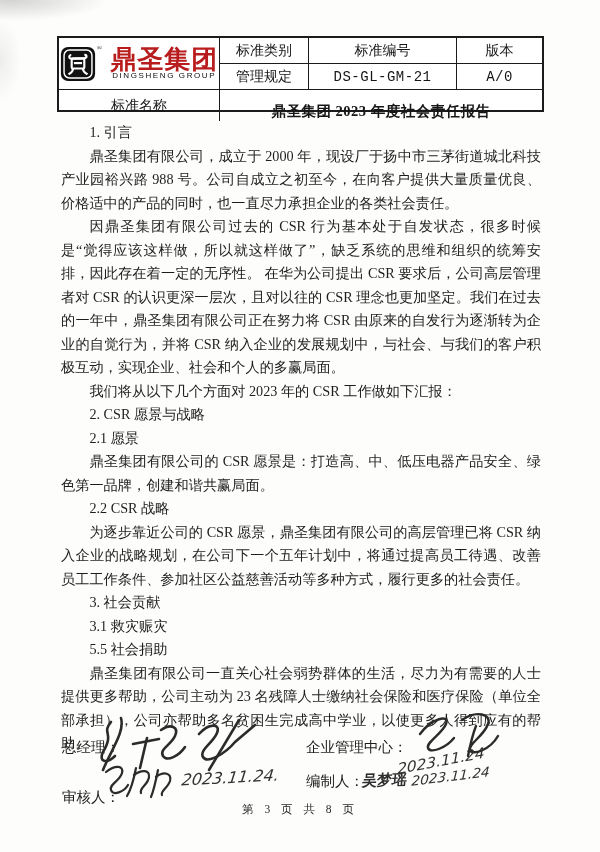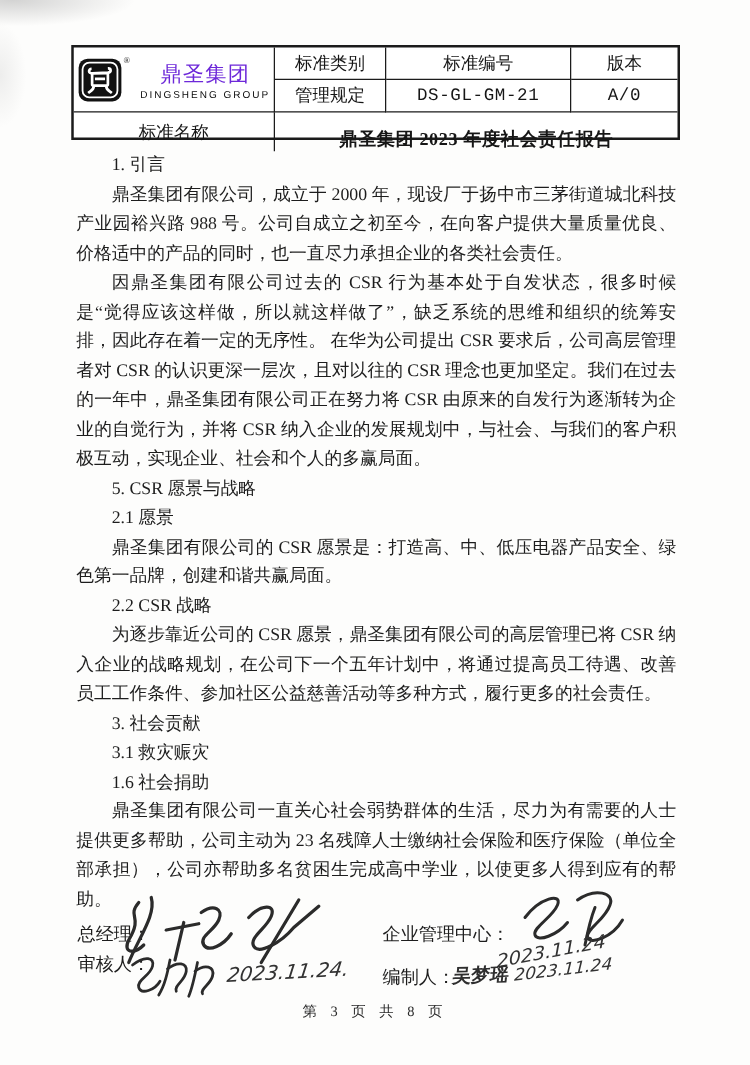--- a/index.html
+++ b/index.html
@@ -34,21 +34,21 @@
   .cell-logo { grid-column:1; grid-row:1/3; flex-direction:row; gap:4px; }
   .c2r1{grid-column:2;grid-row:1} .c3r1{grid-column:3;grid-row:1} .c4r1{grid-column:4;grid-row:1}
   .c2r2{grid-column:2;grid-row:2} .c3r2{grid-column:3;grid-row:2} .c4r2{grid-column:4;grid-row:2}
   .c1r3{grid-column:1;grid-row:3} .c24r3{grid-column:2/5;grid-row:3}
   .code { font-family:Liberation Mono, monospace; letter-spacing:.5px; }
   .doc-title { font-weight:bold; font-size:14.5px; letter-spacing:.5px;margin-top:12px; }
   .logo-wrap { display:flex; align-items:flex-start; }
   .logo-mark { width:36px; height:36px; display:block; }
   .reg { font-size:7px; line-height:7px; margin:-1px 0 0 1px; color:#111; }
   .logo-text { display:flex; flex-direction:column; align-items:center; margin-left:4px; margin-top:2px; }
-  .logo-cn { font-weight:400; font-size:17px; line-height:22px; letter-spacing:1px; color:#6d28d9; }
+  .logo-cn { font-weight:700; font-size:26px; line-height:22px; letter-spacing:1px; color:#b91c1c; }
   .logo-en { font-weight:normal; font-size:8px; letter-spacing:1.6px; color:#0d0d0d;
              font-family:"Liberation Sans","DejaVu Sans",sans-serif; white-space:nowrap; }
   
   .doc-body {
     position:absolute; left:61px; top:121px; width:480px;
     font-size:14.2px; line-height:23.5px; text-align:justify; color:#1d1d1d;
   }
   .doc-body .heading { font-weight:normal; padding-left:2em; }
   .doc-body .para { text-indent:2em; }
   
@@ -103,46 +103,47 @@
     <div class="cell c3r2 br bb code">DS-GL-GM-21</div>
     <div class="cell c4r2 bb code">A/0</div>
     <div class="cell c1r3 br">标准名称</div>
     <div class="cell c24r3 doc-title">鼎圣集团 2023 年度社会责任报告</div>
   </div>
 
   <div class="doc-body">
       <div class="heading">1. 引言</div>
       <div class="para">鼎圣集团有限公司，成立于 2000 年，现设厂于扬中市三茅街道城北科技产业园裕兴路 988 号。公司自成立之初至今，在向客户提供大量质量优良、 价格适中的产品的同时，也一直尽力承担企业的各类社会责任。</div>
       <div class="para">因鼎圣集团有限公司过去的 CSR 行为基本处于自发状态，很多时候是“觉得应该这样做，所以就这样做了”，缺乏系统的思维和组织的统筹安排，因此存在着一定的无序性。 在华为公司提出 CSR 要求后，公司高层管理者对 CSR 的认识更深一层次，且对以往的 CSR 理念也更加坚定。我们在过去的一年中，鼎圣集团有限公司正在努力将 CSR 由原来的自发行为逐渐转为企业的自觉行为，并将 CSR 纳入企业的发展规划中，与社会、与我们的客户积极互动，实现企业、社会和个人的多赢局面。</div>
-      <div class="heading">5. CSR 愿景与战略</div>
+      <div class="para">我们将从以下几个方面对 2023 年的 CSR 工作做如下汇报：</div>
+      <div class="heading">2. CSR 愿景与战略</div>
       <div class="heading">2.1 愿景</div>
       <div class="para">鼎圣集团有限公司的 CSR 愿景是：打造高、中、低压电器产品安全、绿色第一品牌，创建和谐共赢局面。</div>
       <div class="heading">2.2 CSR 战略</div>
       <div class="para">为逐步靠近公司的 CSR 愿景，鼎圣集团有限公司的高层管理已将 CSR 纳入企业的战略规划，在公司下一个五年计划中，将通过提高员工待遇、改善员工工作条件、参加社区公益慈善活动等多种方式，履行更多的社会责任。</div>
       <div class="heading">3. 社会贡献</div>
       <div class="heading">3.1 救灾赈灾</div>
-      <div class="heading">1.6 社会捐助</div>
+      <div class="heading">5.5 社会捐助</div>
       <div class="para">鼎圣集团有限公司一直关心社会弱势群体的生活，尽力为有需要的人士提供更多帮助，公司主动为 23 名残障人士缴纳社会保险和医疗保险（单位全部承担），公司亦帮助多名贫困生完成高中学业，以使更多人得到应有的帮助。</div>
     </div>
 
   <div class="sig-area">
     <span class="sig-label" style="left:62px; top:32px;">总经理：</span>
     <svg class="sig-svg" style="left:95px; top:6px;" width="168" height="64" viewBox="0 0 168 64">
       <g class="ink" stroke-width="2.6">
         <path d="M16 10 C6 22 20 20 8 40 C3 50 12 52 20 44"></path>
         <path d="M26 6 C30 20 16 38 8 58"></path>
         <path d="M52 26 L45 56"></path>
         <path d="M38 32 L64 27"></path>
         <path d="M66 18 C76 11 84 15 80 24 C76 33 64 37 68 44 C72 50 84 44 90 35"></path>
         <path d="M104 22 C114 11 126 11 122 21 C118 31 104 38 108 45 C112 52 130 42 140 30 L160 13"></path>
         <path d="M144 8 L114 58"></path>
       </g>
     </svg>
 
-    <span class="sig-label" style="left:62px; top:56px;">审核人：</span>
+    <span class="sig-label" style="left:62px; top:82px;">审核人：</span>
     <svg class="sig-svg" style="left:100px; top:54px;" width="86" height="40" viewBox="0 0 86 40">
       <g class="ink" stroke-width="2.2">
         <path d="M6 12 C16 4 24 6 22 13 C20 21 9 24 11 30 C13 36 24 32 28 25"></path>
         <path d="M36 8 C34 18 32 28 27 36"></path>
         <path d="M34 15 C42 9 50 10 49 17 C48 25 39 28 41 33"></path>
         <path d="M58 10 C56 20 54 30 51 37"></path>
         <path d="M56 17 C64 11 72 13 70 21 C68 28 60 31 62 35"></path>
       </g>
     </svg>
     <span class="hw-date" style="left:182px; top:62px;">2023.11.24.</span>

